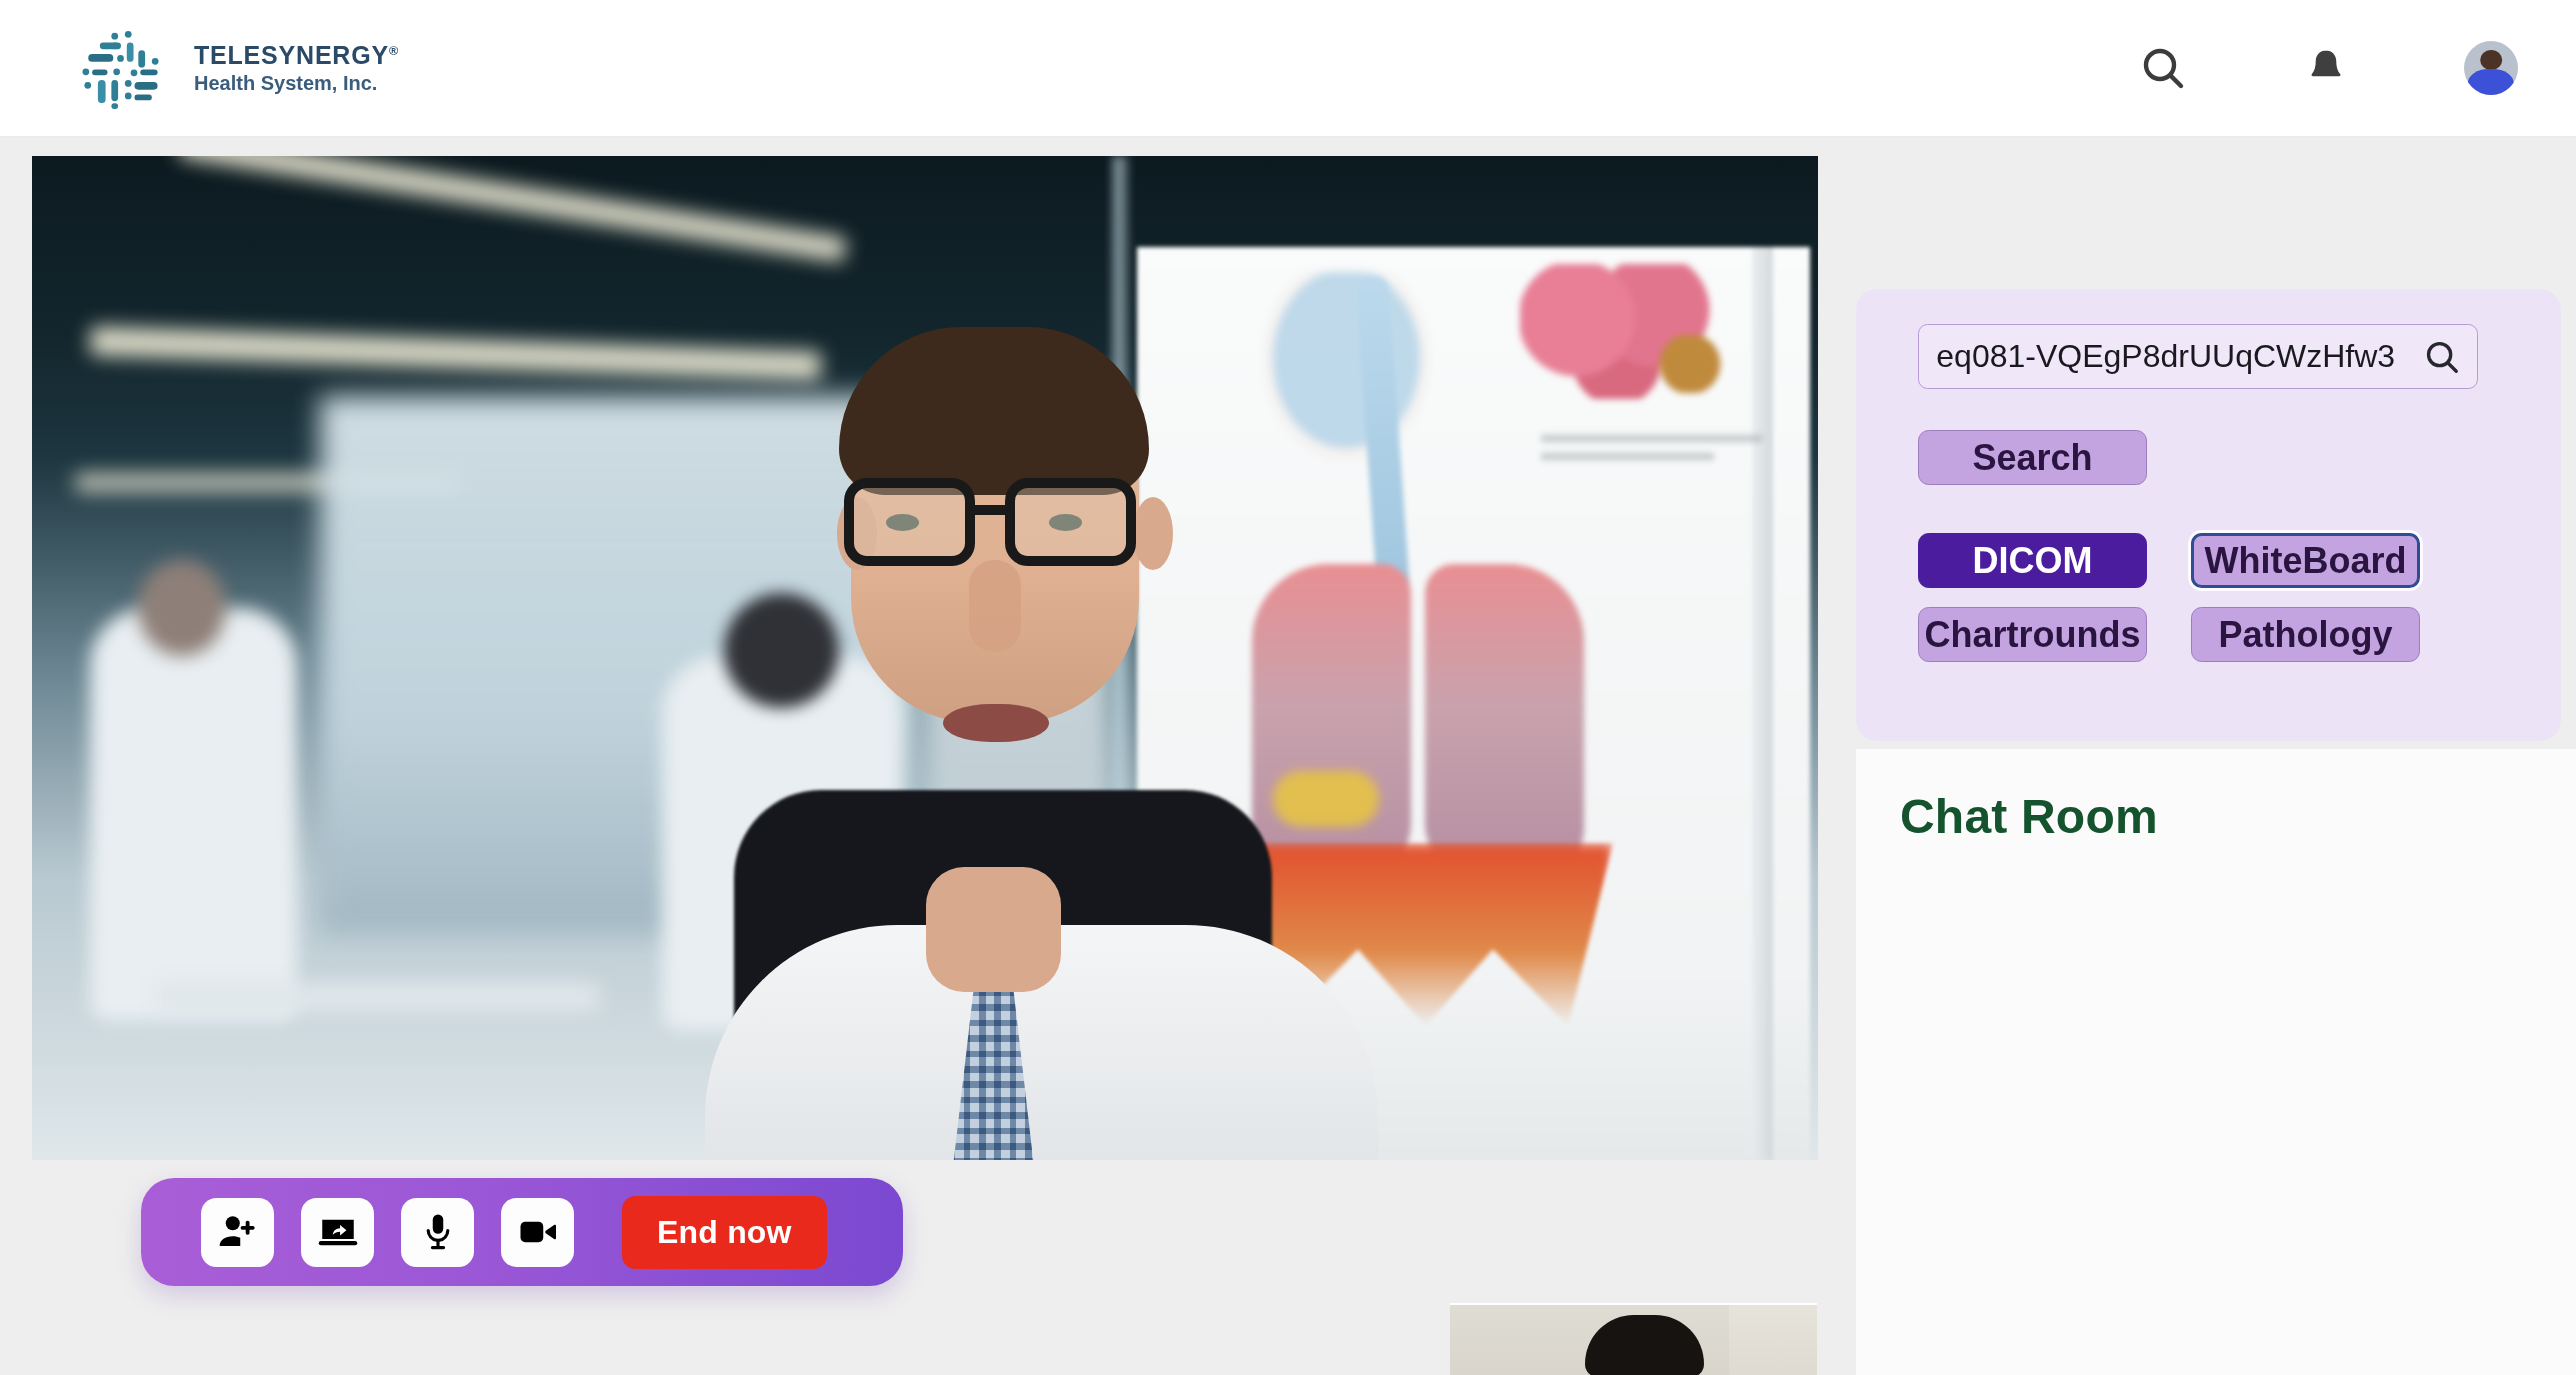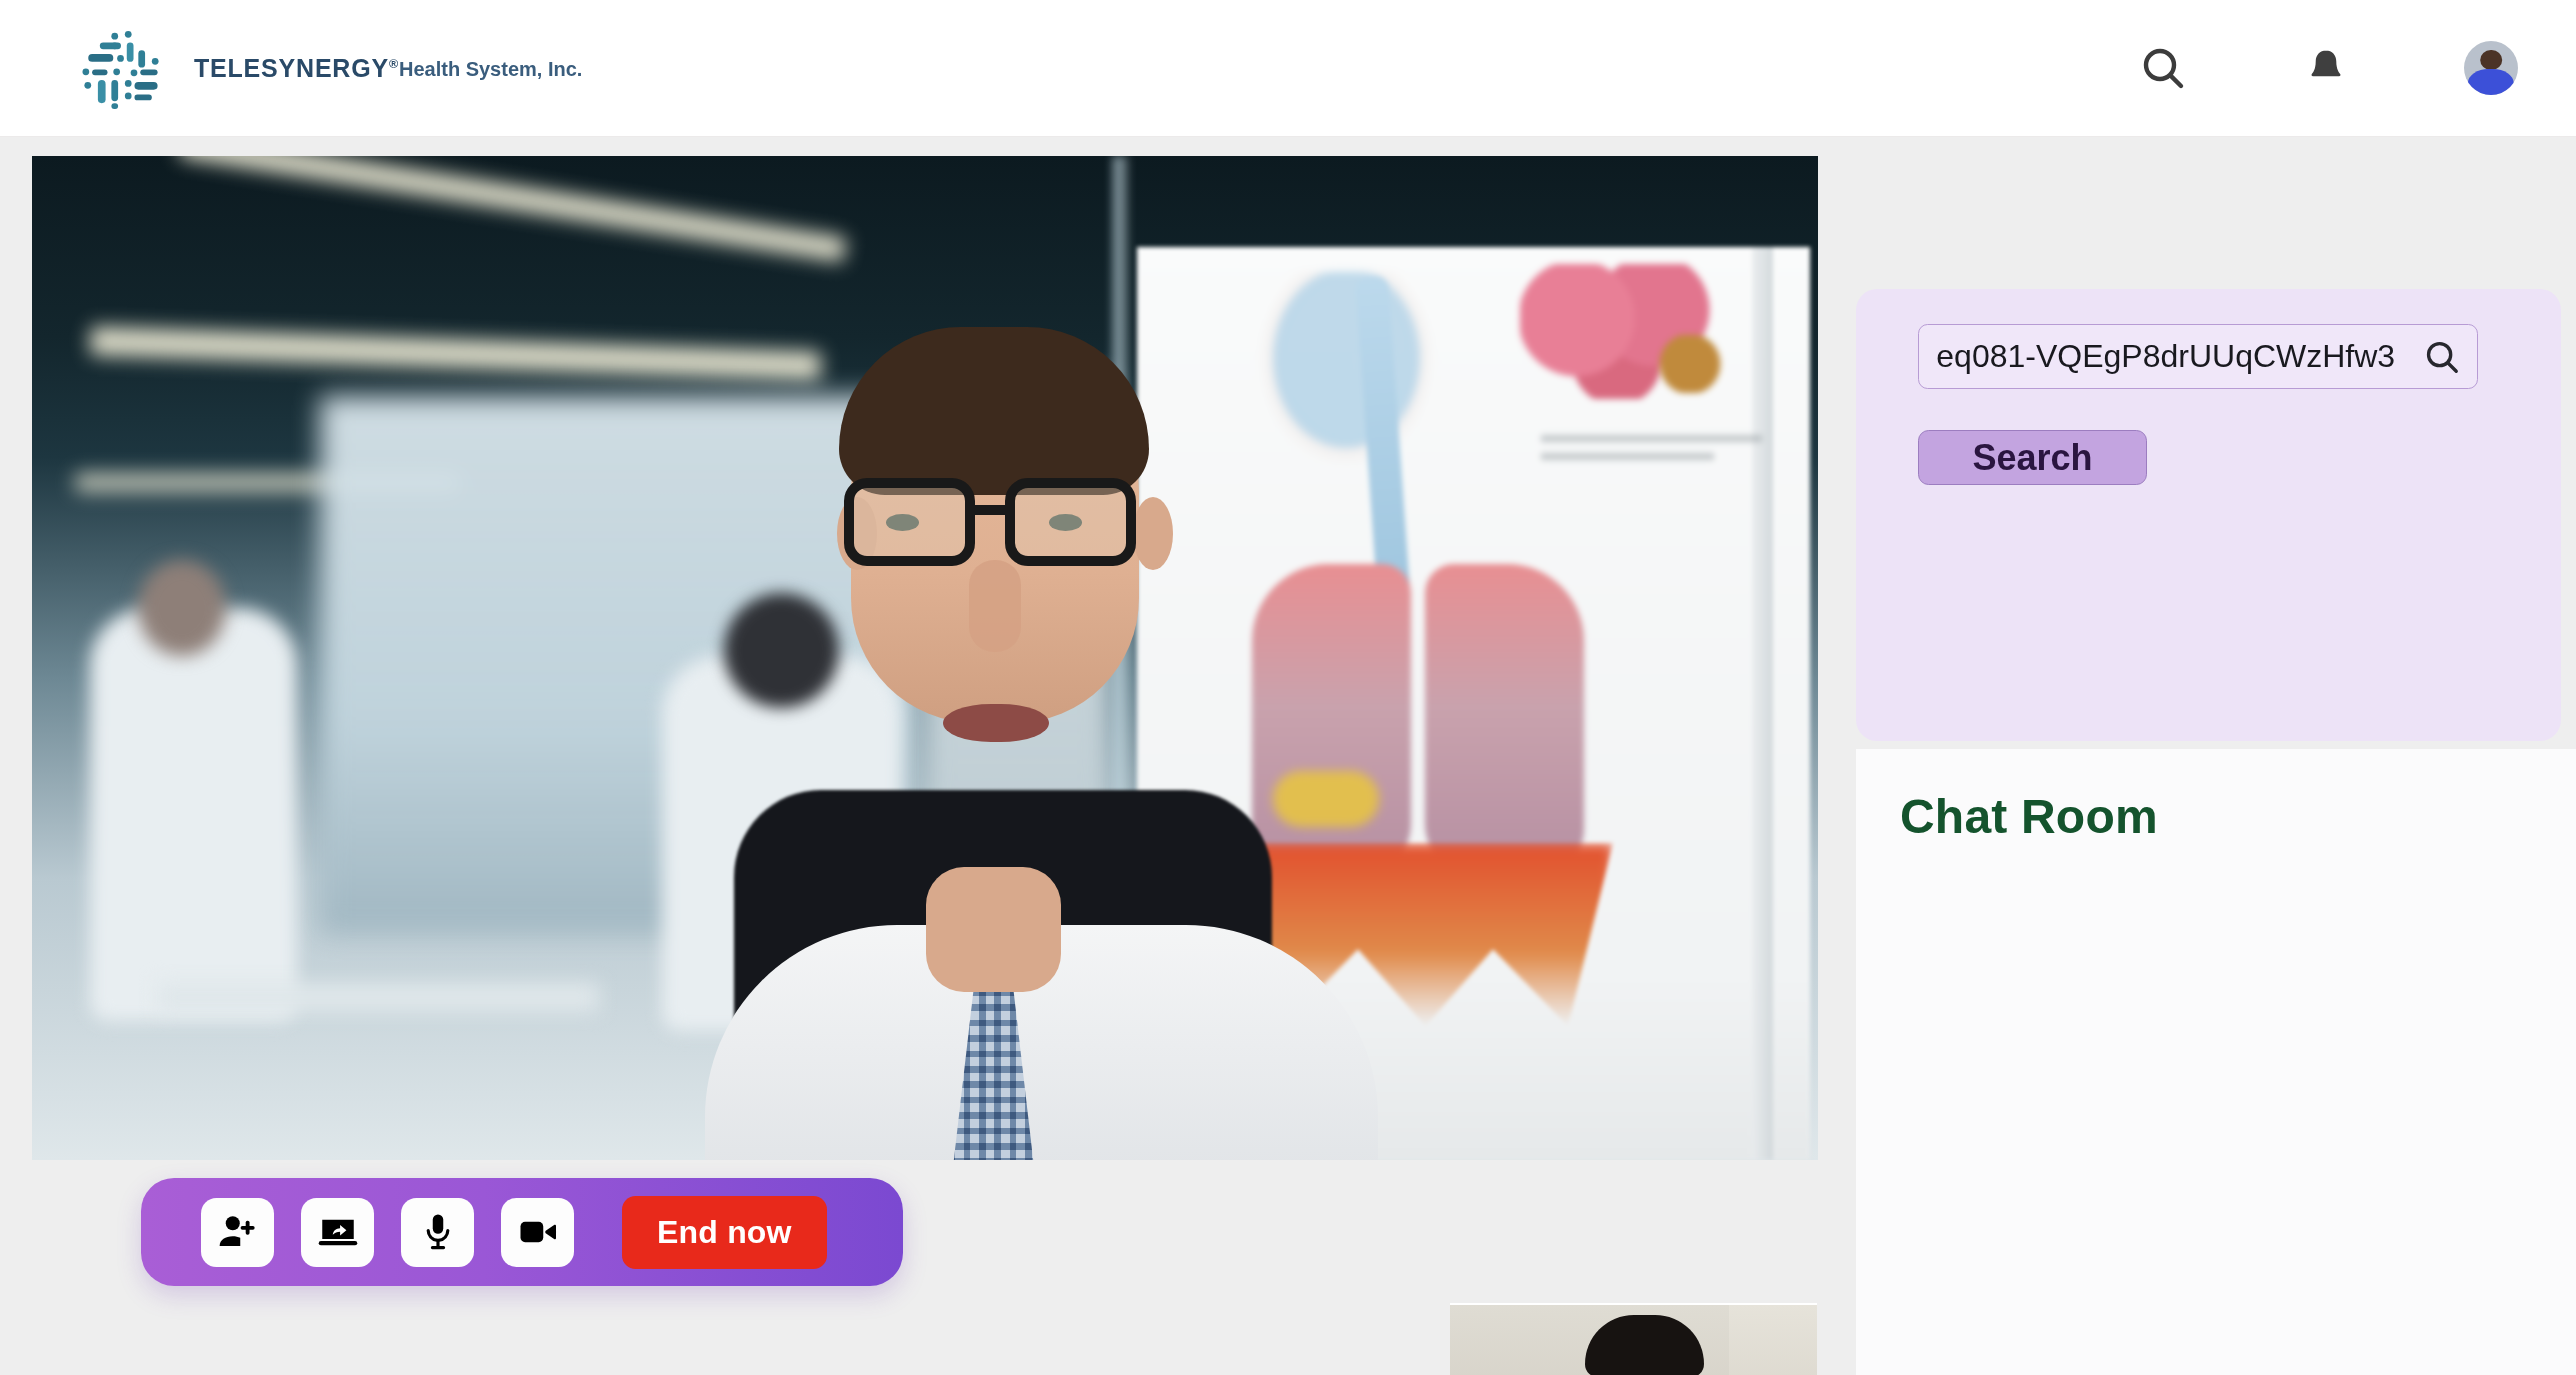--- a/index.html
+++ b/index.html
@@ -13,21 +13,21 @@
   
   .header {
     position: absolute; left: 0; top: 0;
     width: 2576px; height: 137px;
     background: #ffffff;
     display: flex; align-items: center;
     border-bottom: 1px solid #eceaea;
   }
   .brand { display: flex; align-items: center; margin-left: 69px; gap: 21px; }
   .brand-mark { width: 104px; height: 83px; }
-  .brand-text { display: flex; flex-direction: row; justify-content: center; }
+  .brand-text { display: flex; flex-direction: column; justify-content: center; }
   .brand-title {
     font-size: 25px; font-weight: bold; letter-spacing: 0.8px;
     color: #2a4a68; line-height: 1.12;
   }
   .brand-title sup { font-size: 12.5px; vertical-align: super; }
   .brand-sub {
     font-size: 20px; font-weight: bold; color: #3a5d7d;
     line-height: 1.2; margin-top: 2.9px;
   }
   .header-actions {
@@ -453,20 +453,26 @@
     <div class="search-row">
       <input class="search-input" value="eq081-VQEgP8drUUqCWzHfw3" placeholder="Search..." style="">
       <svg class="search-glass" viewBox="0 0 24 24" fill="none" stroke="#27272e" stroke-width="2.1" stroke-linecap="round">
         <circle cx="10.5" cy="10.5" r="7"></circle>
           <line x1="15.8" y1="15.8" x2="21" y2="21"></line>
       </svg>
     </div>
 
     <button class="btn btn-light search-btn">Search</button>
 
+    <div class="grid-btns">
+      <button class="btn btn-active">DICOM</button>
+      <button class="btn btn-focus">WhiteBoard</button>
+      <button class="btn btn-light">Chartrounds</button>
+      <button class="btn btn-light">Pathology</button>
+    </div>
   </div>
 
   <div class="chat-panel">
     <div class="chat-title">Chat Room</div>
     <div class="chat-log"></div>
 
   </div>
 
 </div>
 

